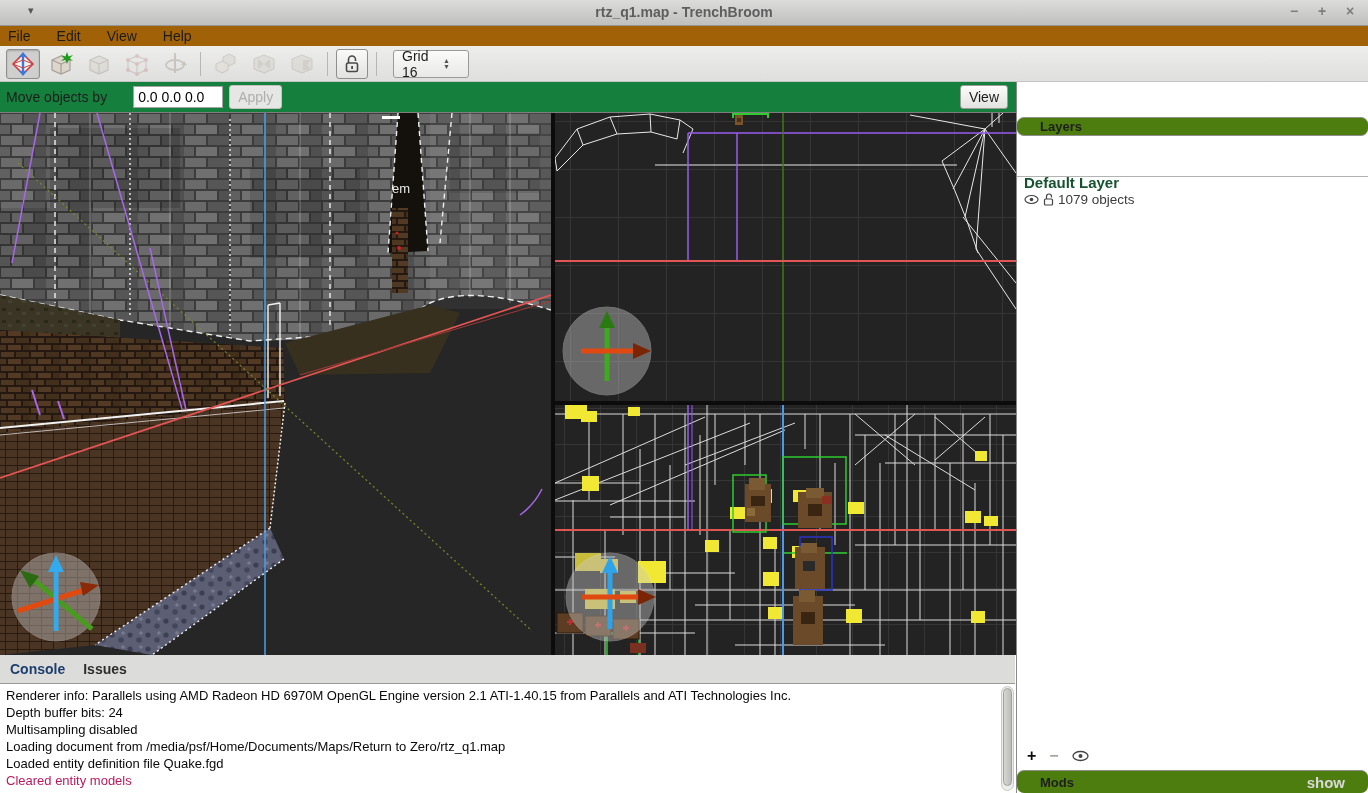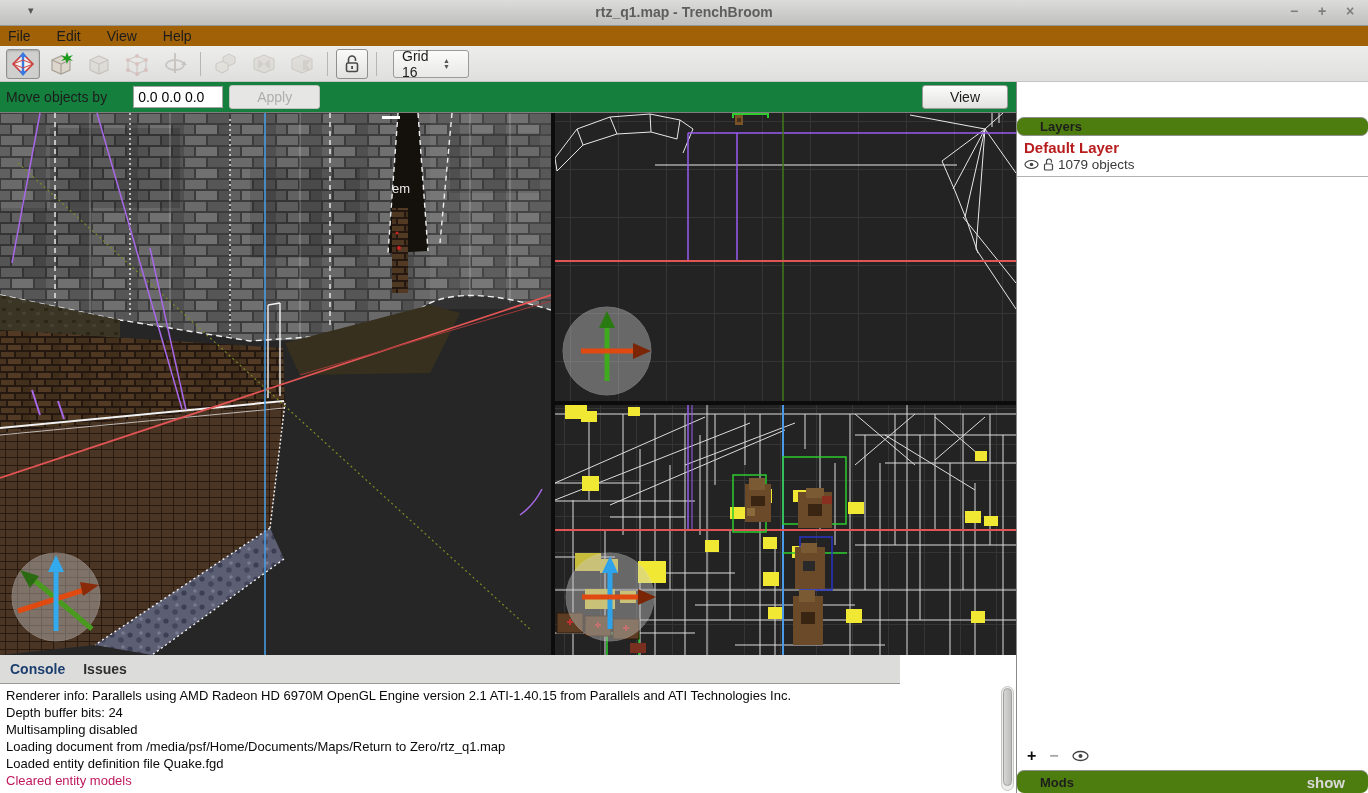--- a/index.html
+++ b/index.html
@@ -28,55 +28,55 @@
   .lockbtn { width:32px; height:30px; border:1px solid #8f8f8d; border-radius:3px; background:linear-gradient(#fafaf8,#e2e2e0); display:flex; align-items:center; justify-content:center; margin-right:4px; }
   .gridspin { margin-left:8px; height:28px; width:76px; border:1px solid #9a9a98; border-radius:3px; background:linear-gradient(#fbfbfa,#e8e8e6); display:flex; align-items:center; padding:0 18px 0 8px; }
   .gridspin .glabel { flex:1; font-size:14px; color:#1c1c1c; }
   .spinner { display:flex; flex-direction:column; line-height:6px; }
   .spinner span { font-size:7px; color:#555; }
 
   
   .movebar { position:absolute; left:0; top:82px; width:1016px; height:31px; background:#15803d; border-bottom:1px solid #7e7e7c; display:flex; align-items:center; padding:0 6px; }
   .movebar label { font-size:14px; color:#1c1c1c; margin-right:6px; }
   .movebar input { width:90px; height:22px; border:1px solid #a3a3a3; background:#fff; font-size:14px; padding:0 4px; font-family:"Liberation Sans",sans-serif;margin-left:20px; }
-  .btn { height:24px; padding:0 27px; border:1px solid #9a9a98; border-radius:3px; background:linear-gradient(#fcfcfb,#e2e2e0); font-size:14px; color:#1c1c1c; margin-left:6px; font-family:"Liberation Sans",sans-serif; }
+  .btn { height:24px; padding:0 8px; border:1px solid #9a9a98; border-radius:3px; background:linear-gradient(#fcfcfb,#e2e2e0); font-size:14px; color:#1c1c1c; margin-left:6px; font-family:"Liberation Sans",sans-serif; }
   .btn.disabled { color:#aeaeac; background:#e6e6e4; border-color:#c2c2c0; }
   .btn.viewbtn { margin-left:auto; margin-right:2px; }
 
   
   .vp { position:absolute; background:#232323; }
   .v3d { left:0; top:113px; width:551px; height:542px; }
   .v2dt { left:555px; top:113px; width:461px; height:288px; }
   .v2db { left:555px; top:405px; width:461px; height:250px; }
   .sepv { position:absolute; left:551px; top:113px; width:4px; height:542px; background:#0c0c0c; }
   .seph { position:absolute; left:555px; top:401px; width:461px; height:4px; background:#0c0c0c; }
 
   
   .console { position:absolute; left:0; top:655px; width:1016px; height:138px; background:#fff; }
-  .console-tabs { position:absolute; left:0; top:0; width:900px; height:29px; background:#dcdcda; border-bottom:1px solid #9a9a98; display:flex; align-items:center; gap:18px; padding-left:10px; }
+  .console-tabs { position:absolute; left:0; top:0; width:1015px; height:29px; background:#dcdcda; border-bottom:1px solid #9a9a98; display:flex; align-items:center; gap:18px; padding-left:10px; }
   .console-tabs .tab { font-weight:bold; font-size:14px; color:#2e2e2e; }
   .console-tabs .tab.active { color:#1c3e6e; }
   .console-log { position:absolute; left:0; top:29px; width:998px; height:109px; background:#fff; padding:3px 6px; overflow:hidden; }
   .console-log p { font-size:13px; line-height:17px; color:#0a0a0a; white-space:nowrap; }
   .console-log p.muted { color:#be185d; }
   .cscroll { position:absolute; right:2px; top:31px; width:13px; height:105px; background:#ededeb; border:1px solid #c8c8c6; border-radius:7px; }
   .cscroll .thumb { position:absolute; left:1px; top:1px; width:9px; height:98px; background:linear-gradient(90deg,#d6d6d4,#bcbcba); border:1px solid #a0a09e; border-radius:6px; }
 
   
   .rpanel { position:absolute; left:1016px; top:82px; width:352px; height:711px; background:#fff; border-left:1px solid #8a8a88; }
   .rp-tabs { position:absolute; left:0; top:0; width:351px; height:35px; background:#e4e4e2; display:flex; align-items:center; gap:15px; padding-left:10px; }
   .rp-tabs .tab { font-weight:bold; font-size:15px; color:#333; }
   .rp-tabs .tab.active { color:#1c3e6e; }
   .rp-hdr { position:absolute; left:0; width:351px; height:19px; background:#4d7c0f; border-top:1px solid #8f8f8d; border-bottom:1px solid #8f8f8d; display:flex; align-items:center; padding:0 23px;border-radius:7px; }
   .rp-hdr .hlabel { font-weight:bold; font-size:13px; color:#1e1e1e; }
   .hdr-layers { top:35px; }
   .hdr-mods { top:688px; height:23px; border-bottom:none; }
   .hdr-mods .show { margin-left:auto; font-weight:bold; font-size:15px; color:#d9d9d7; }
   .layer-item { position:absolute; left:0; top:54px; width:351px; height:41px; background:#fff; border-bottom:1px solid #b2b2b0; padding:3px 7px; }
-  .layer-name { font-weight:bold; font-size:15px; color:#b91c1c; }
+  .layer-name { font-weight:bold; font-size:15px; color:#14532d;margin-top:35px; }
   .layer-info { display:flex; align-items:center; gap:4px; margin-top:1px; }
   .layer-info span { font-size:13.5px; color:#3a3a3a; }
   .rp-btns { position:absolute; left:0; top:660px; width:351px; height:28px; background:#fff; display:flex; align-items:center; gap:13px; padding-left:10px; }
   .rp-btns .pbtn { font-weight:bold; font-size:16px; color:#0c0c0c; }
   .rp-btns .mbtn { font-weight:bold; font-size:16px; color:#a6a6a4; }
 </style>
 </head>
 <body>
 
 <div class="titlebar">

